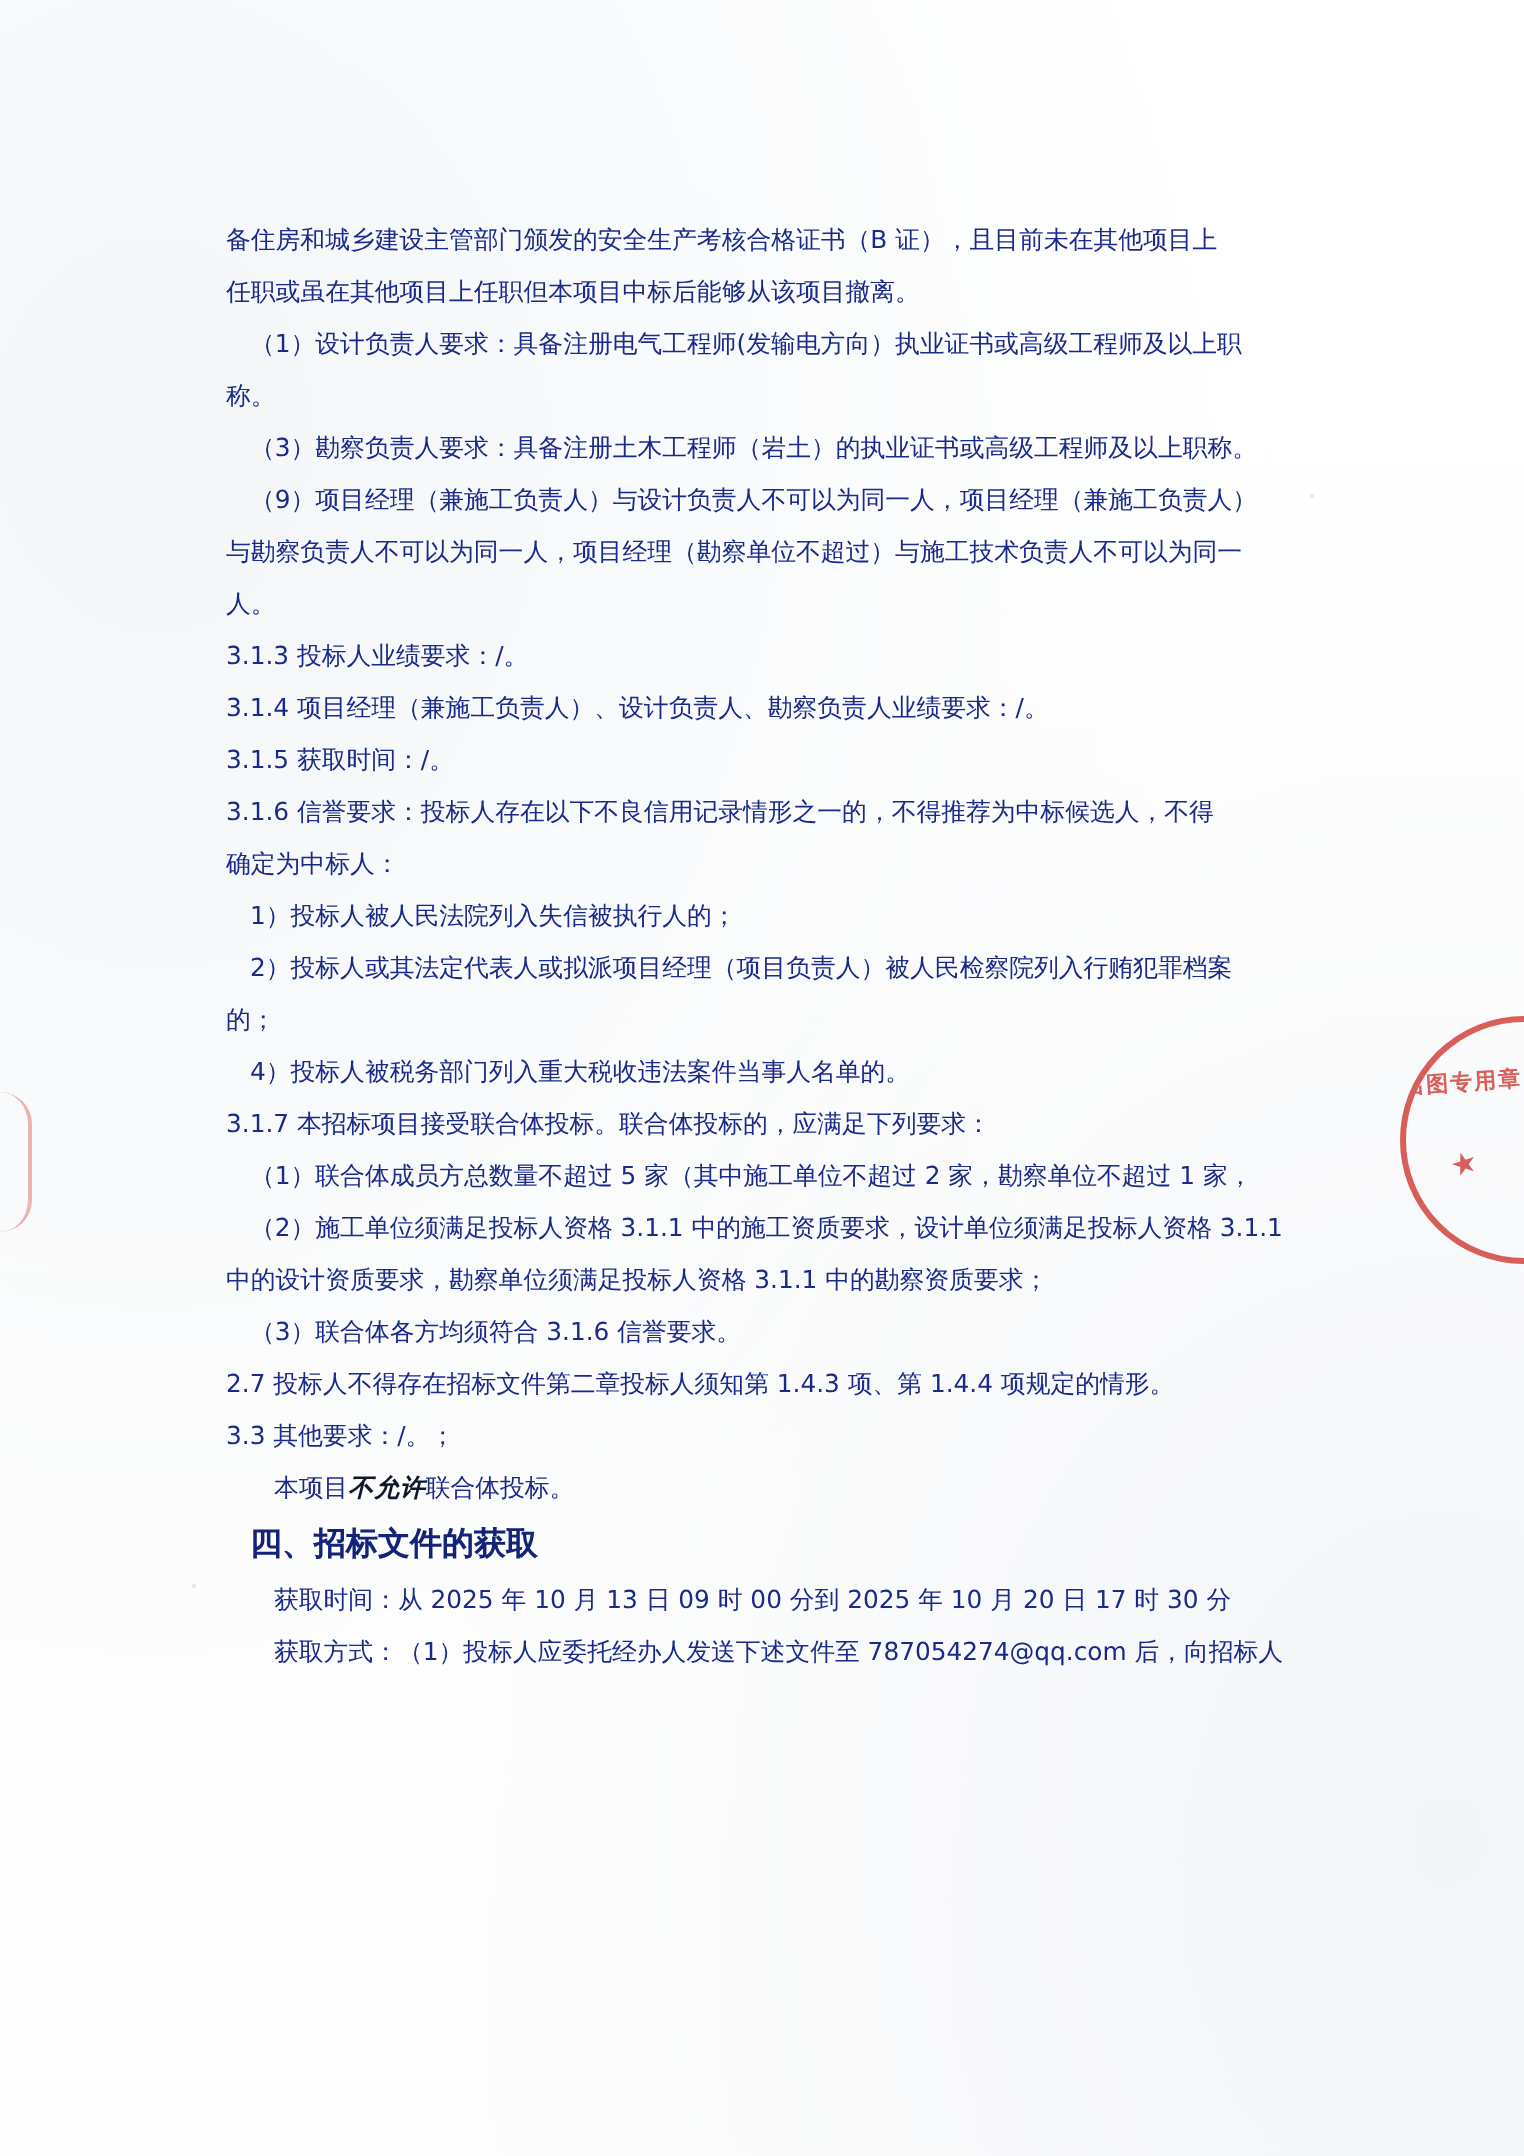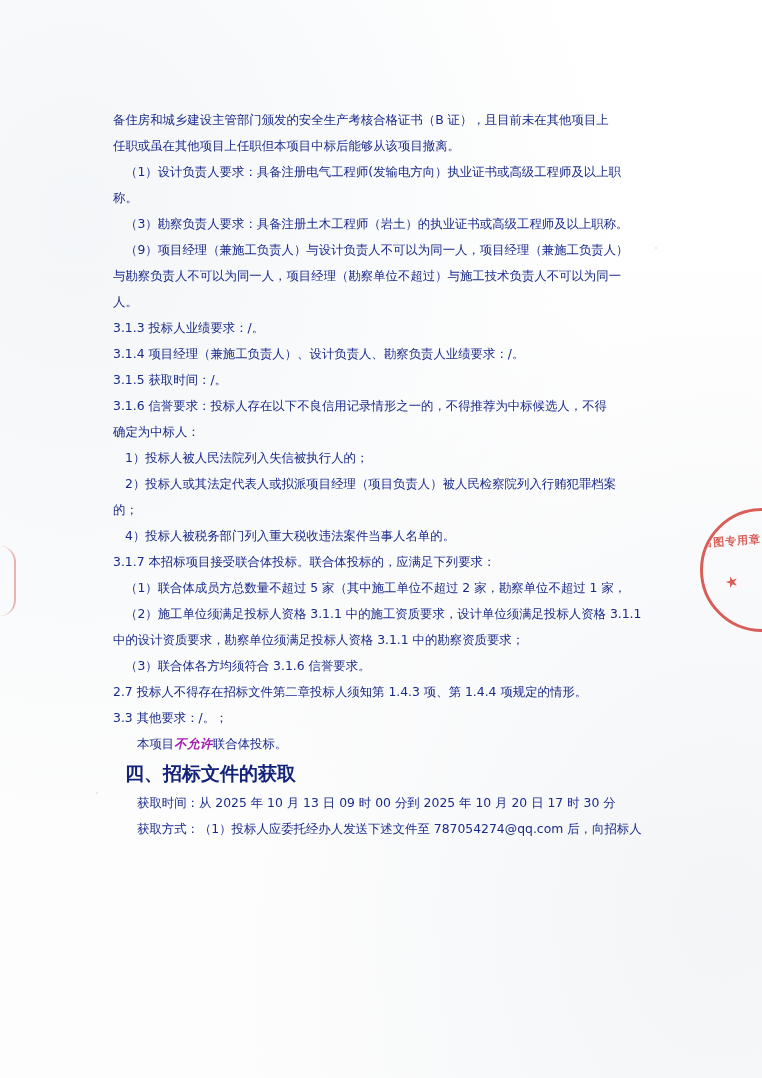--- a/index.html
+++ b/index.html
@@ -41,28 +41,28 @@
   }
   .ln {
     display: block;
     white-space: nowrap;
     margin-bottom: 13.6px;
   }
   .ind-2 { padding-left: 24px; }
   .ind-1 { padding-left: 12px; }
   .heading {
     font-weight: bold;
-    font-size: 19px;
+    font-size: 16px;
     color: #14237a;
     margin-bottom: 13.6px;
     display: block;
     white-space: nowrap;
   }
   .emph-red {
-    color: #a21caf;
+    color: #0f172a;
     font-style: italic;
     font-weight: bold;
     letter-spacing: 0.5px;
   }
   .stamp {
     position: absolute;
     left: 700px;
     top: 508px;
     width: 118px;
     height: 118px;

